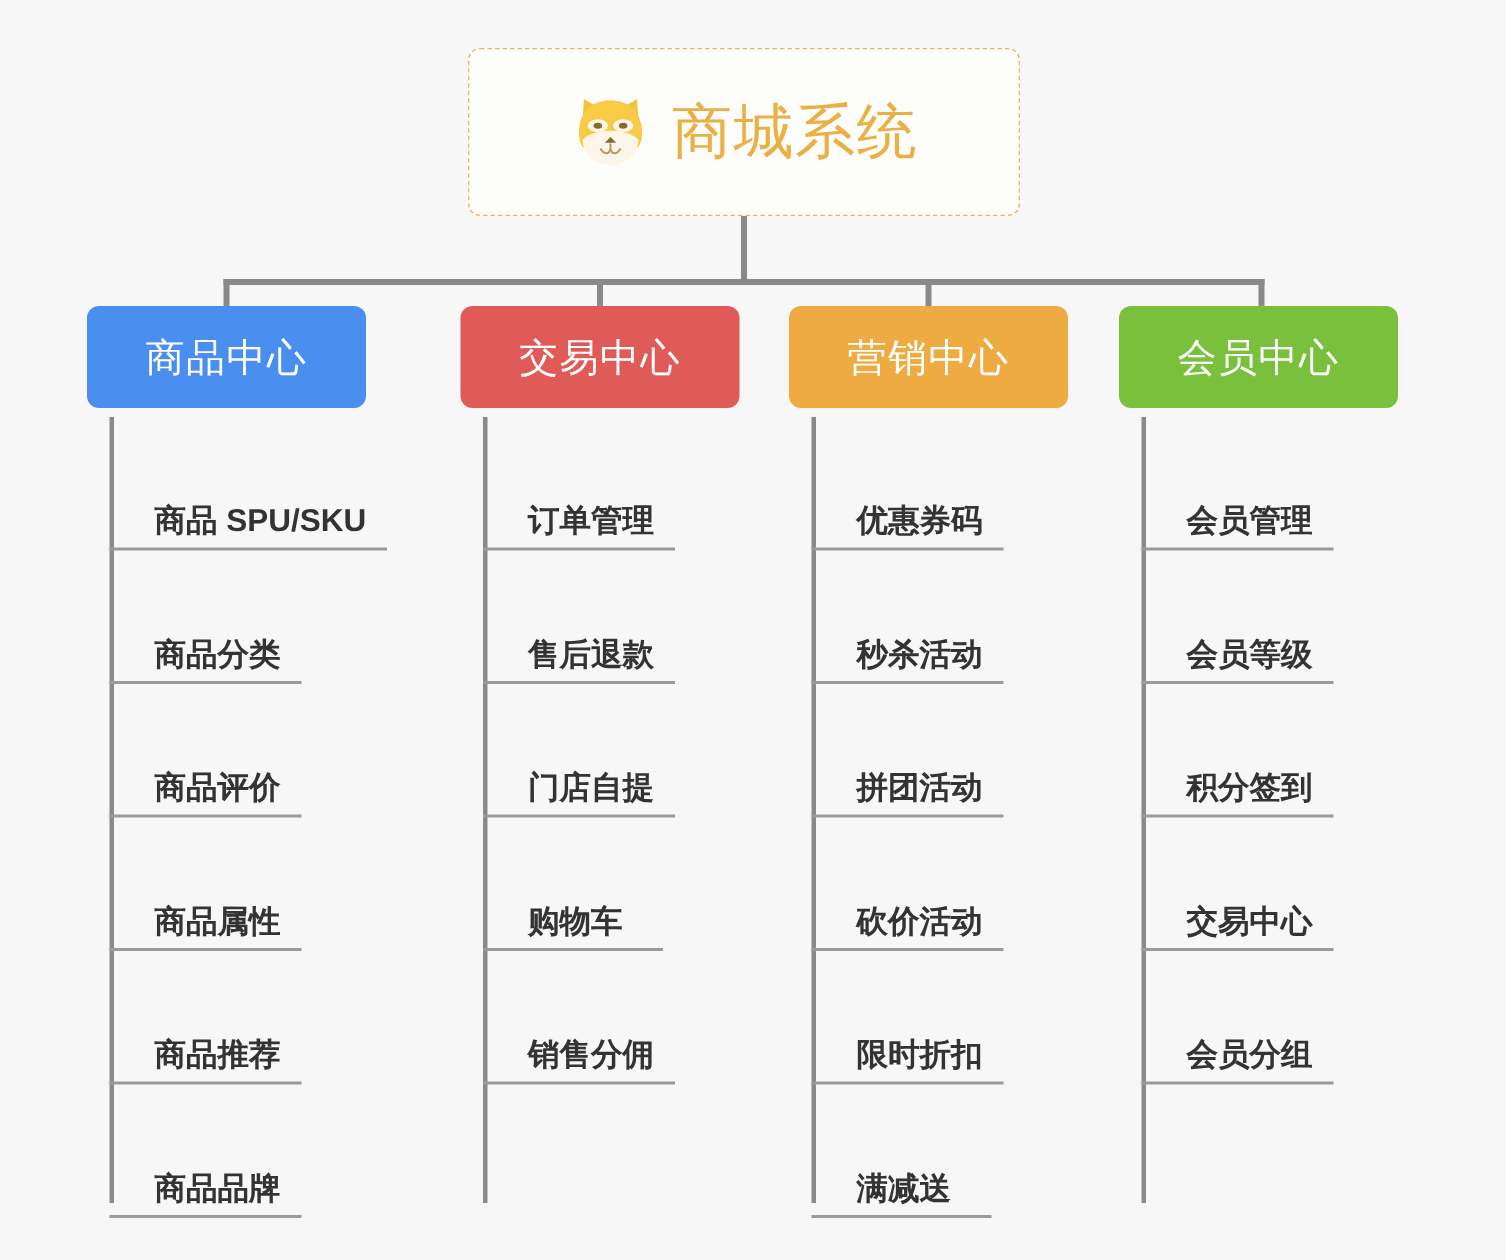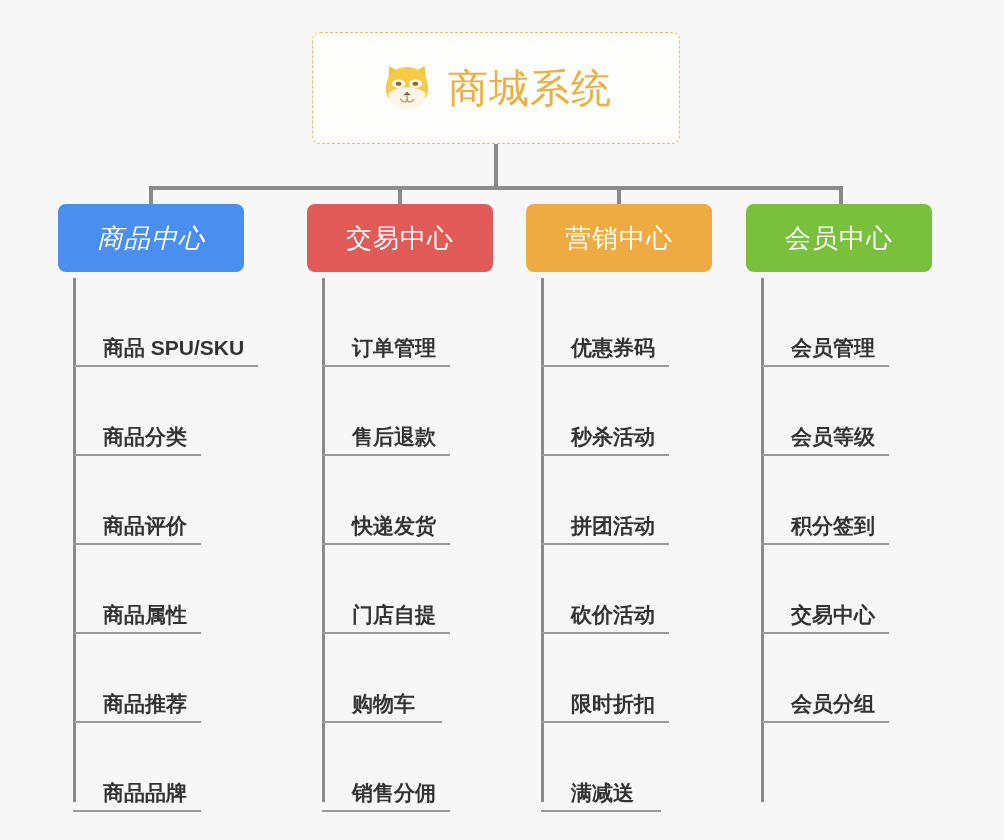--- a/index.html
+++ b/index.html
@@ -142,21 +142,21 @@
   </div>
 
   <div class="conn conn-v" style="left:494px; top:144px; width:4px; height:44px;"></div>
   <div class="conn conn-h" style="left:149px; top:186px; width:694px; height:4px;"></div>
   <div class="conn conn-v" style="left:149px; top:186px; width:4px; height:20px;"></div>
   <div class="conn conn-v" style="left:398px; top:186px; width:4px; height:20px;"></div>
   <div class="conn conn-v" style="left:617px; top:186px; width:4px; height:20px;"></div>
   <div class="conn conn-v" style="left:839px; top:186px; width:4px; height:20px;"></div>
 
   <div class="column" style="left:58px; width:186px;">
-    <div class="cat-box" style="width:186px; background:#4a8ff0;font-style:italic;">
+    <div class="cat-box" style="width:186px; background:#4a8ff0;">
       <span>商品中心</span>
     </div>
     <div class="spine" style="height:524px;"></div>
     <div class="leaf-list">
       <div class="leaf-item">
         <span class="leaf-label">商品 SPU/SKU</span>
       </div>
       <div class="leaf-item">
         <span class="leaf-label">商品分类</span>
       </div>
@@ -181,23 +181,20 @@
     </div>
     <div class="spine" style="height:524px;"></div>
     <div class="leaf-list">
       <div class="leaf-item">
         <span class="leaf-label">订单管理</span>
       </div>
       <div class="leaf-item">
         <span class="leaf-label">售后退款</span>
       </div>
       <div class="leaf-item">
-        <span class="leaf-label">快递发货</span>
-      </div>
-      <div class="leaf-item">
         <span class="leaf-label">门店自提</span>
       </div>
       <div class="leaf-item">
         <span class="leaf-label">购物车</span>
       </div>
       <div class="leaf-item">
         <span class="leaf-label">销售分佣</span>
       </div>
     </div>
   </div>

